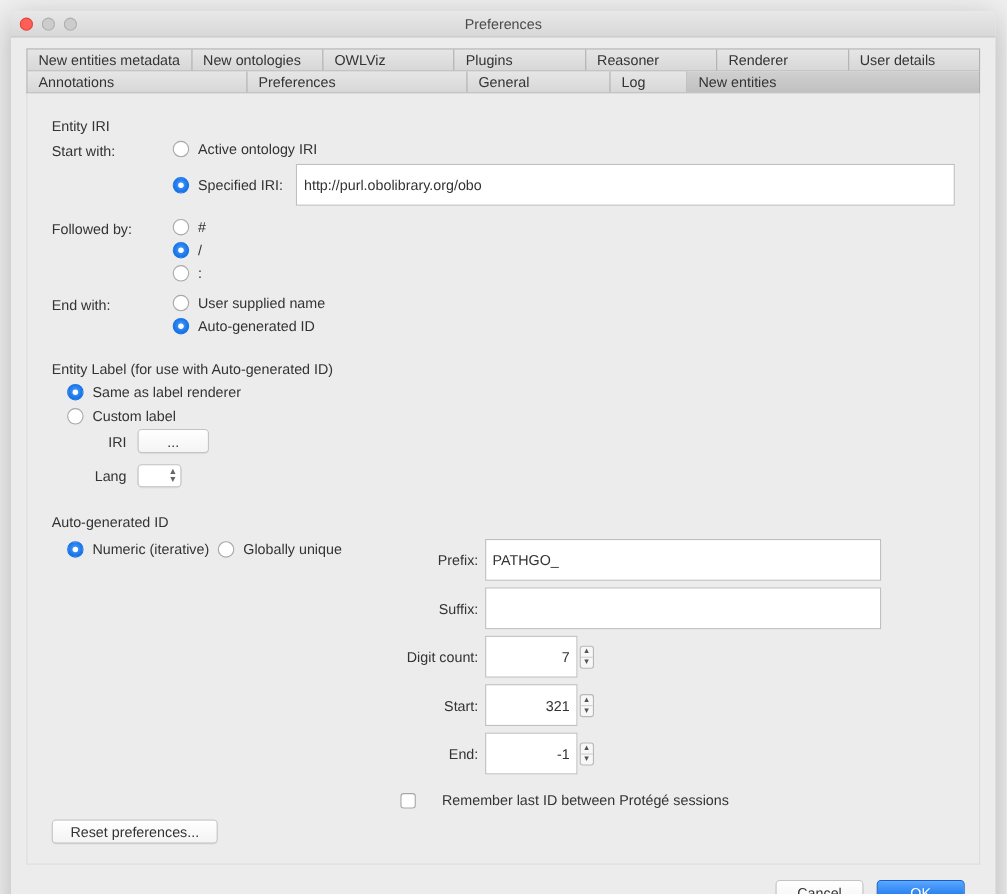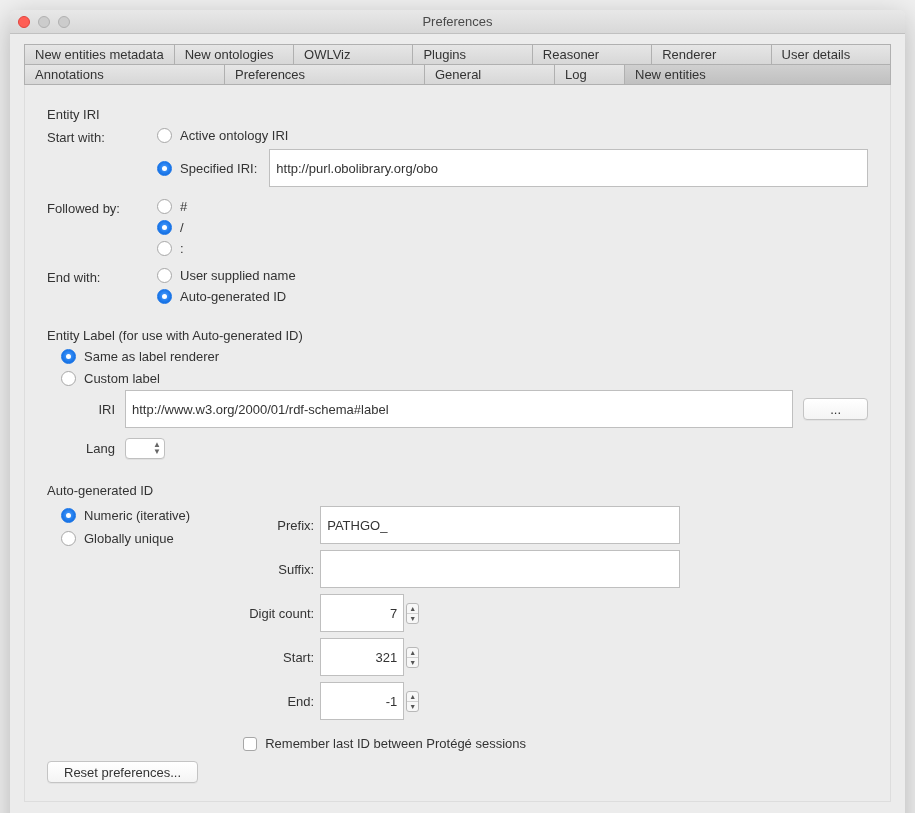--- a/index.html
+++ b/index.html
@@ -147,25 +147,25 @@
       display: flex; justify-content: flex-end; gap: 12px;
       padding: 14px 14px 4px 14px;
     }
     .iri-row { display: flex; align-items: center; gap: 10px; }
     .iri-lbl { width: 40px; text-align: right; }
 
     .indent { padding-left: 14px; display: flex; flex-direction: column; gap: 7px; }
     .indent2 { padding-left: 28px; display: flex; flex-direction: column; gap: 10px; margin-top: 4px;}
 
     .autoidgrid { display: flex; gap: 50px; align-items: flex-start; }
-    .autoidgrid .left { display: flex; flex-direction: column; gap: 8px; padding-top: 2px;}
+    .autoidgrid .left { display: flex; flex-direction: row; gap: 8px; padding-top: 2px;}
     .autoidgrid .right { display: flex; flex-direction: column; gap: 6px; }
     .fieldrow { display: flex; align-items: center; }
     .fieldrow .flabel { width: 80px; text-align: right; padding-right: 6px; font-size: 13px;}
-    .check-row { display: flex; align-items: center; gap: 8px; margin-top: 10px; margin-left: 3px;}
+    .check-row { display: flex; align-items: center; gap: 24px; margin-top: 10px; margin-left: 3px;}
     .select-arrows {
       position: absolute; right: 3px; top: 2px; font-size: 8px;
       line-height: 7px; color: #666; display: flex; flex-direction: column;
     }
   </style>
 </head>
 <body>
 
 <div class="window">
   <div class="titlebar">
@@ -257,21 +257,20 @@
             <span class="radio-label">Same as label renderer</span>
           </div>
           <div class="radio-line">
             <div class="radio"></div>
             <span class="radio-label">Custom label</span>
           </div>
         </div>
         <div class="indent2">
           <div class="iri-row">
             <div class="iri-lbl">IRI</div>
-            <input class="input" style="flex: 1 1 0%;" value="http://www.w3.org/2000/01/rdf-schema#label">
             <button class="btn btn-small">...</button>
           </div>
           <div class="iri-row">
             <div class="iri-lbl">Lang</div>
             <div class="selectbox">
               <div class="select-arrows">
                   <span>▲</span>
                   <span>▼</span>
                 </div>
             </div>

